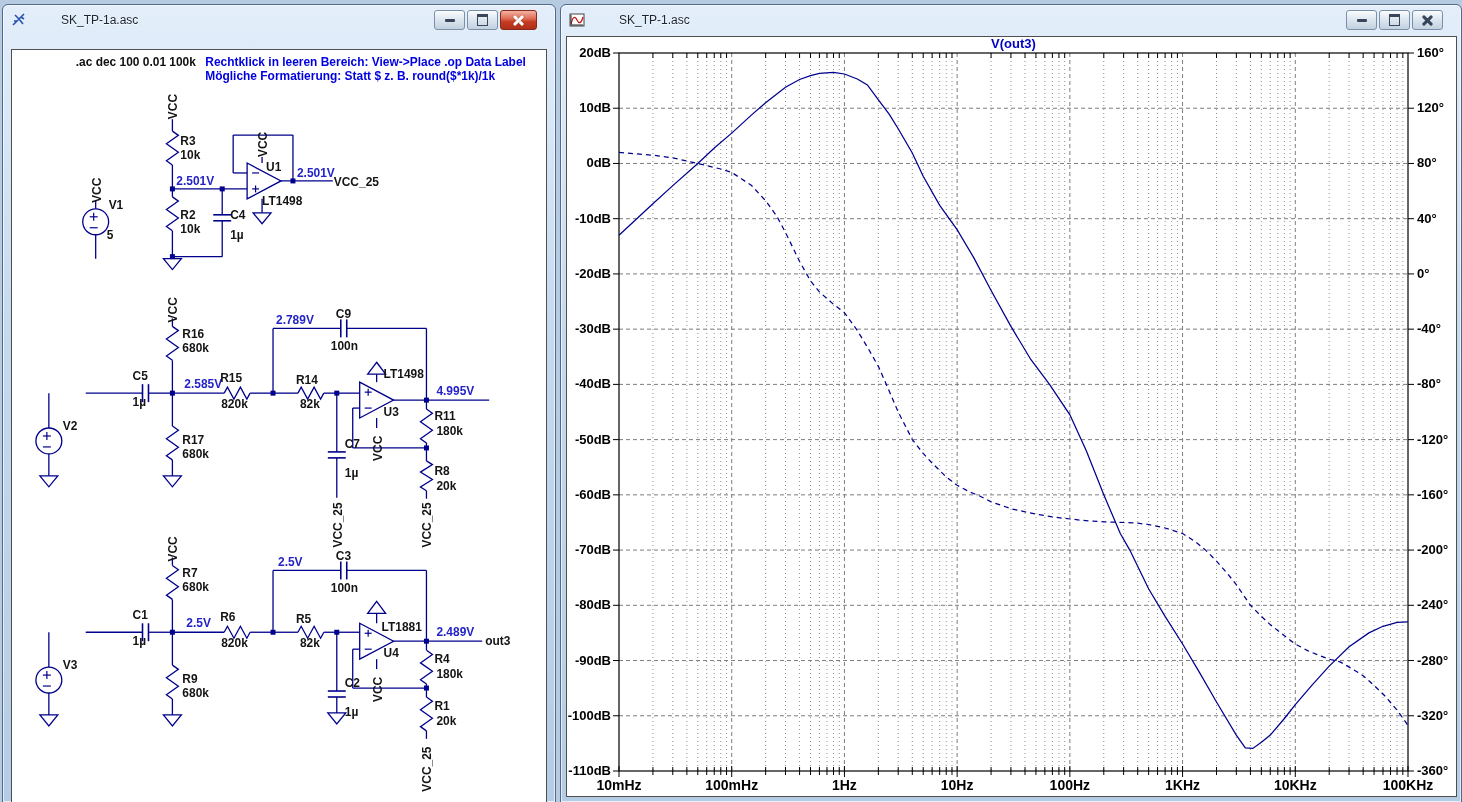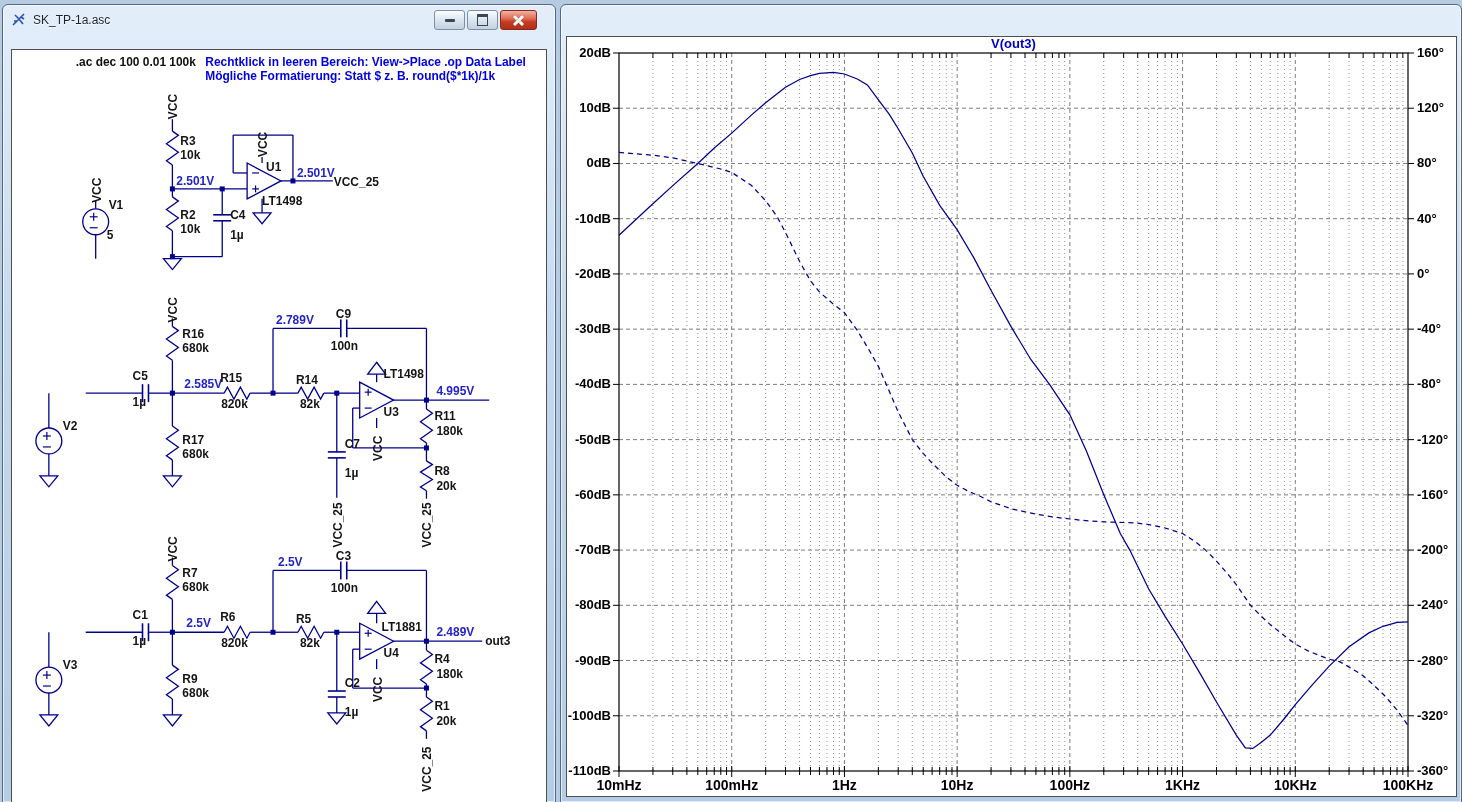--- a/index.html
+++ b/index.html
@@ -2,21 +2,21 @@
 <html><head>
 <meta charset="utf-8">
 <style>
   html,body{margin:0;padding:0;}
   body{width:1462px;height:802px;position:relative;background:#b7cbe0;font-family:"Liberation Sans",sans-serif;overflow:hidden;}
   .window{position:absolute;border:1px solid #50688c;border-radius:6px 6px 0 0;
     background:linear-gradient(#e3eefa,#c6daee 40%,#b4cce4);
     box-shadow:inset 0 0 0 1px rgba(255,255,255,.65);}
   #win-left{left:2px;top:4px;width:552px;height:797px;}
   #win-right{left:560px;top:4px;width:900px;height:797px;}
-  .titlebar{height:26px;display:flex;align-items:center;padding:2px 16px 0 8px;}
+  .titlebar{height:26px;display:flex;align-items:center;padding:2px 16px 0 8px;gap:28px;}
   .titlebar .title{font-size:12px;color:#1c2430;margin-left:6px;flex:1;white-space:nowrap;
     text-shadow:0 1px 0 rgba(255,255,255,.8);}
   .app-icon{width:16px;height:16px;display:inline-block;}
   .win-controls{display:flex;gap:2px;margin-right:2px;}
   .winbtn{width:29px;height:18px;border:1px solid #7b90a8;border-radius:3px;
     background:linear-gradient(#fbfdfe,#dde7f0 45%,#c3d2e0);
     display:flex;align-items:center;justify-content:center;position:relative;}
   .winbtn.close-red{width:35px;border-color:#85291c;
     background:linear-gradient(#f3b2a2,#e0705a 40%,#c53b22 60%,#b02f18);}
   .glyph-min{width:10px;height:3px;background:#39465a;border-radius:1px;}
@@ -292,20 +292,41 @@
             <text x="437" y="663" class="s-co">180k</text>
             <text x="435" y="695" class="s-co">R1</text>
             <text x="437" y="710" class="s-co">20k</text>
             <text x="432" y="777" class="s-n" transform="rotate(-90 432 777)">VCC_25</text>
           </g>
         </svg>
     </div>
   </div>
 
   <div class="window" id="win-right">
+    <div class="titlebar">
+      <span class="app-icon">
+        <svg viewBox="0 0 16 16">
+          <rect x="1" y="2" width="14" height="12" fill="#fff" stroke="#444" stroke-width="1"></rect>
+          <path d="M2 12 C4 4,6 4,8 8 C10 12,12 12,14 5" stroke="#c01818" stroke-width="1.3" fill="none"></path>
+          <path d="M2 3 L2 13 L14 13" stroke="#222" stroke-width="1" fill="none"></path>
+        </svg>
+      </span>
+      <span class="title">SK_TP-1.asc</span>
+      <div class="win-controls">
+        <div class="winbtn">
+            <span class="glyph-min"></span>
+          </div>
+        <div class="winbtn">
+            <span class="glyph-restore"></span>
+          </div>
+        <div class="winbtn">
+            <span class="glyph-x dark"></span>
+          </div>
+      </div>
+    </div>
     <div class="canvas" id="plot-canvas">
       <svg id="plot-svg" viewBox="566 36 889 759">
           <g>
             <line x1="651.9303809398401" y1="52" x2="651.9303809398401" y2="770" stroke="#909090" stroke-dasharray="1 3"></line>
             <line x1="651.9303809398401" y1="766" x2="651.9303809398401" y2="774" stroke="#000"></line>
             <line x1="651.9303809398401" y1="52" x2="651.9303809398401" y2="57" stroke="#000"></line>
             <line x1="671.7783814248305" y1="52" x2="671.7783814248305" y2="770" stroke="#909090" stroke-dasharray="1 3"></line>
             <line x1="671.7783814248305" y1="766" x2="671.7783814248305" y2="774" stroke="#000"></line>
             <line x1="671.7783814248305" y1="52" x2="671.7783814248305" y2="57" stroke="#000"></line>
             <line x1="685.8607618796804" y1="52" x2="685.8607618796804" y2="770" stroke="#909090" stroke-dasharray="1 3"></line>

